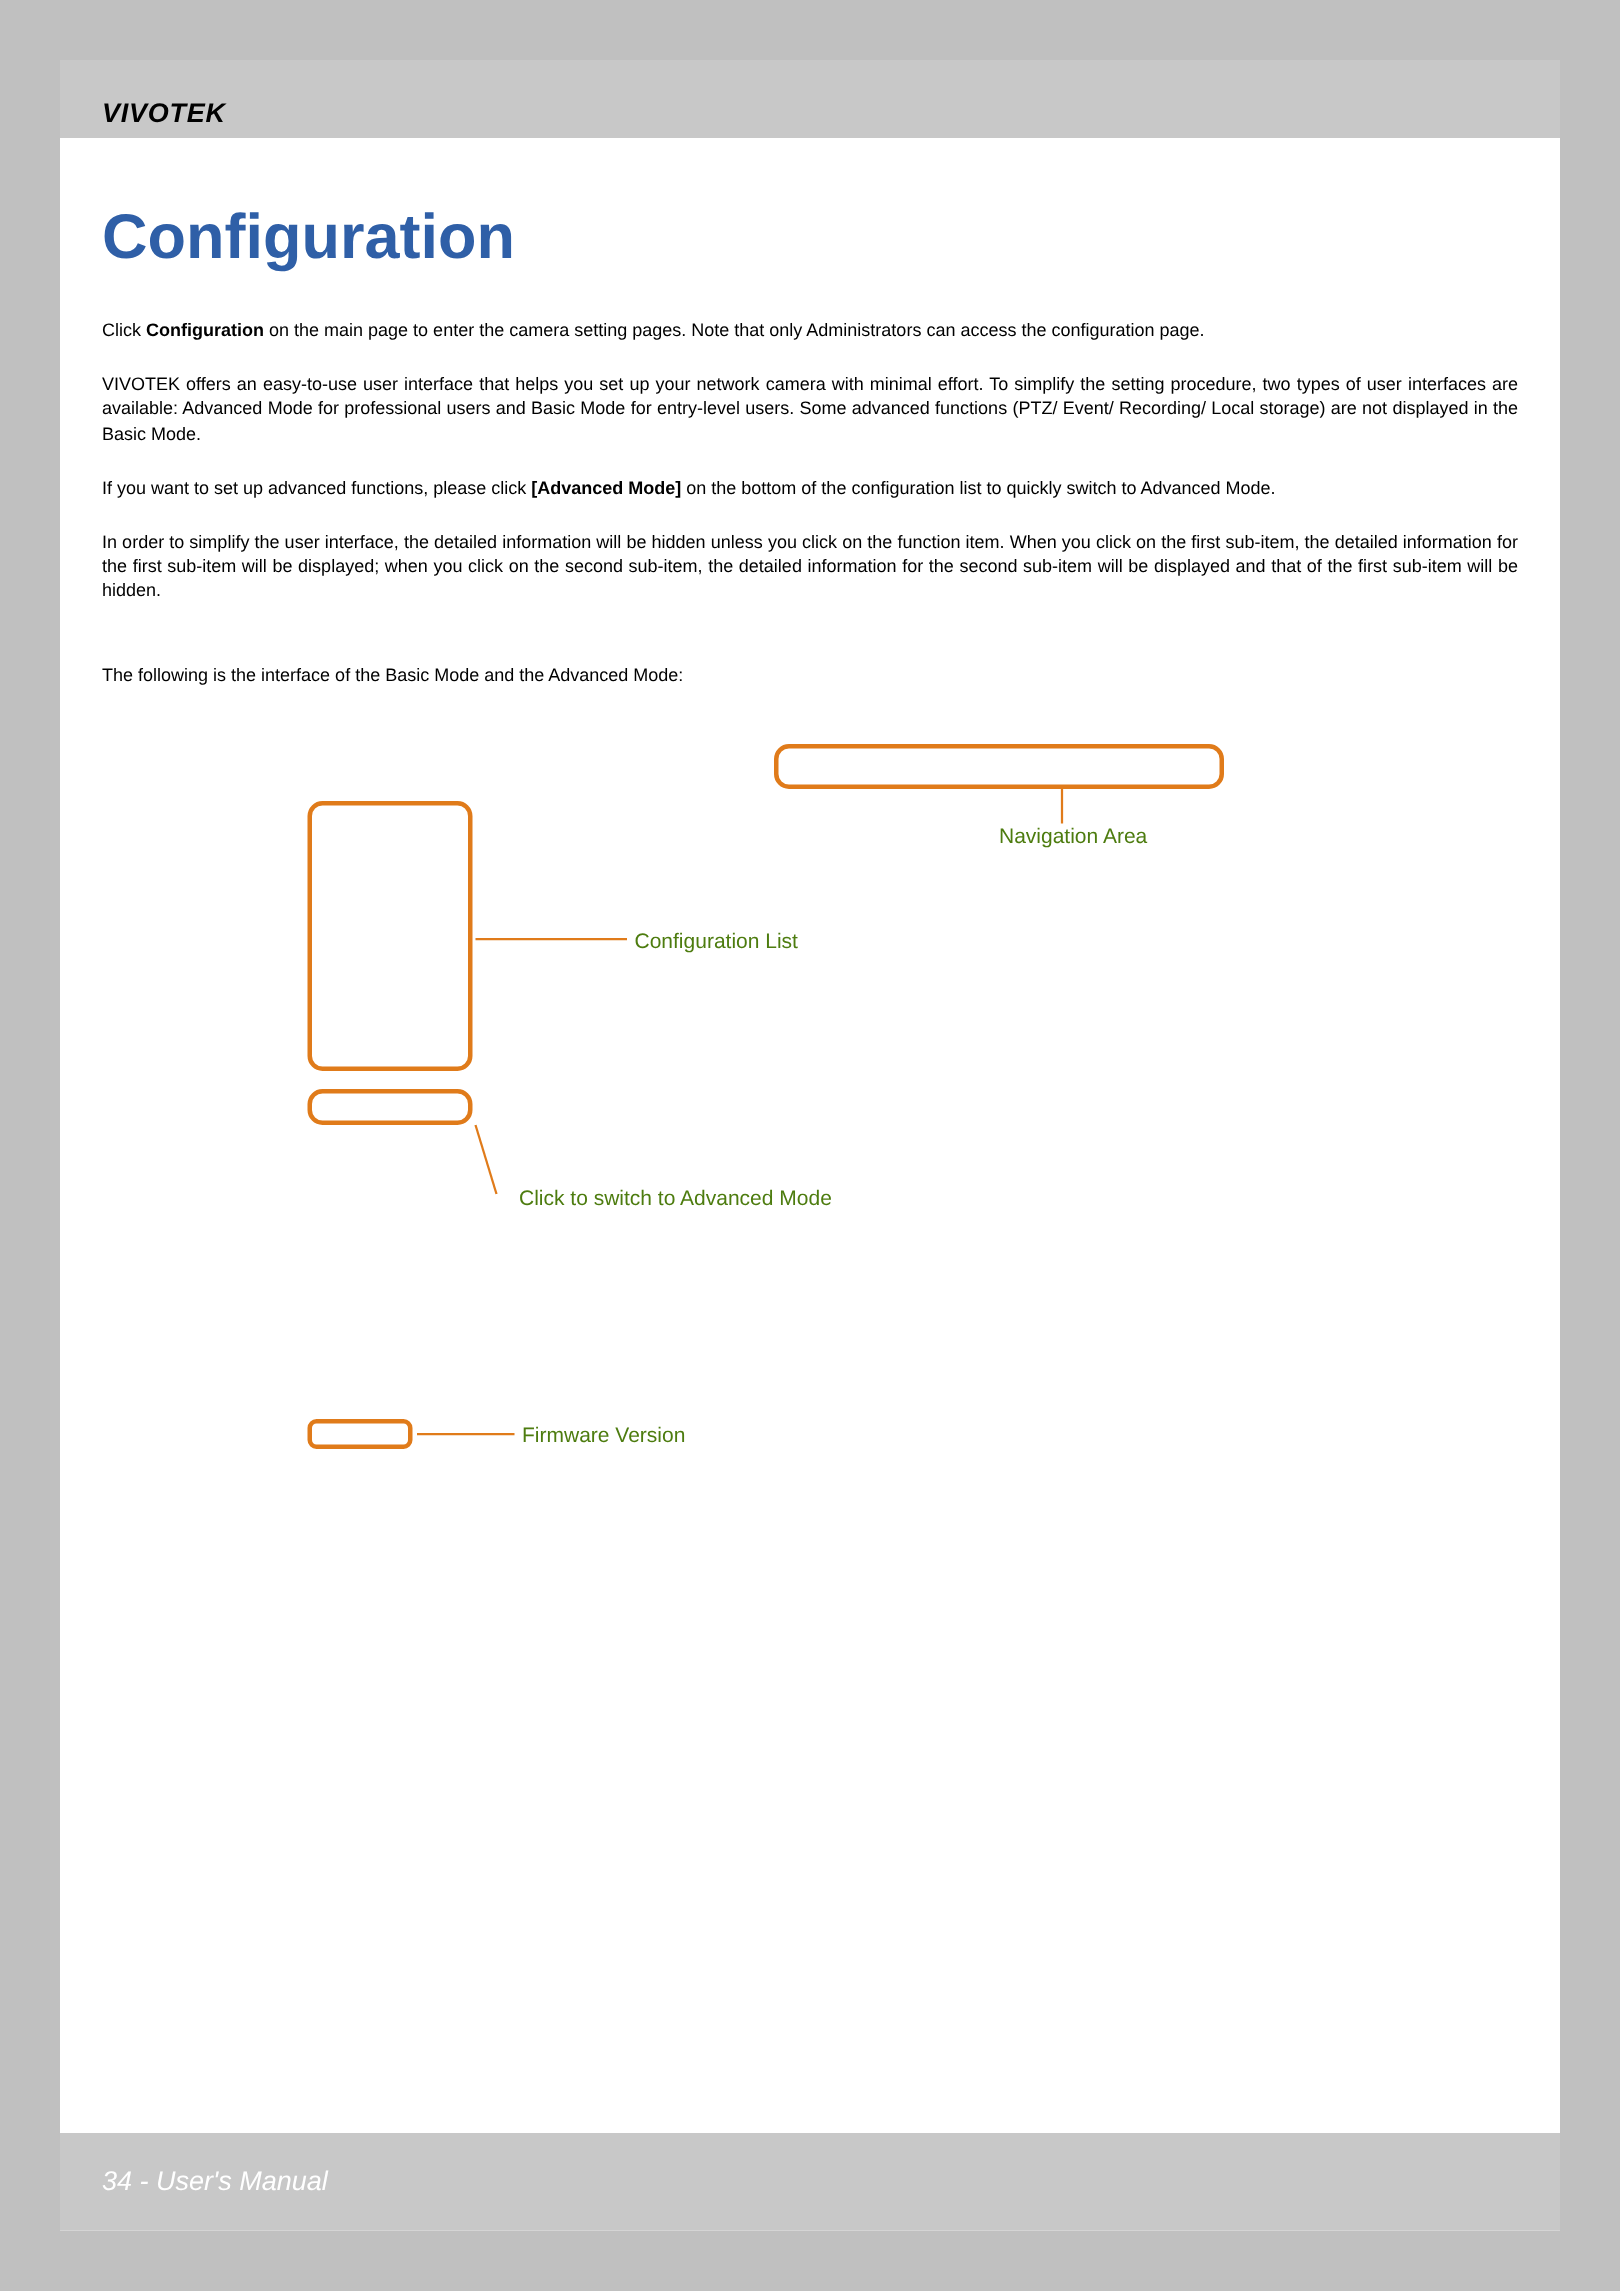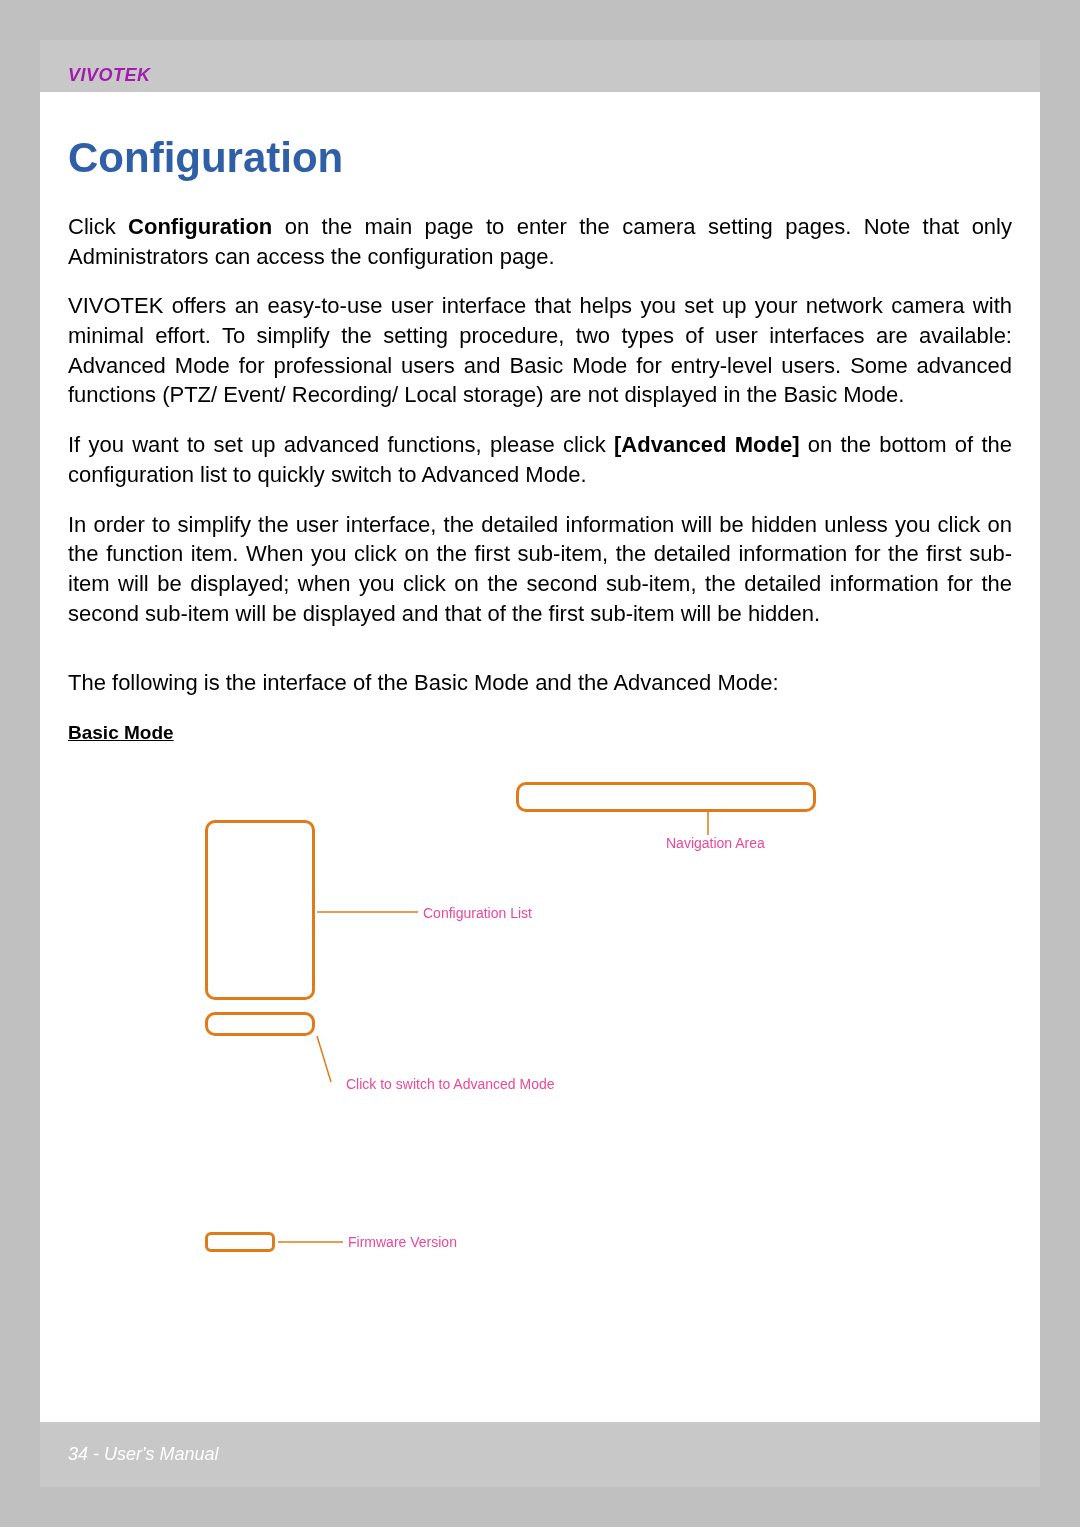--- a/index.html
+++ b/index.html
@@ -23,38 +23,38 @@
       background: #ffffff;
     }
     .header-band {
       height: 52px;
       background: #c8c8c8;
       display: flex;
       align-items: flex-end;
       padding: 0 28px 6px 28px;
     }
     .brand {
-      color: #a21caf;
+      color: #000000;
       font-style: italic;
       font-weight: bold;
       font-size: 18px;
       letter-spacing: 0.5px;
     }
     .content {
       padding: 42px 28px 0 28px;
     }
     .title {
       color: #2f5fa7;
       font-size: 42px;
       font-weight: bold;
       margin-bottom: 30px;
     }
     .body-text {
       color: #000000;
-      font-size: 22px;
+      font-size: 12px;
       line-height: 1.35;
       text-align: justify;
       margin-bottom: 20px;
     }
     .body-text .bold {
       font-weight: bold;
     }
     .body-text .advanced-link {
       font-weight: bold;
       color: #000000;
@@ -97,21 +97,21 @@
     }
     .fw-box {
       left: 137px;
       top: 468px;
       width: 70px;
       height: 20px;
       border-radius: 6px;
     }
     .label {
       position: absolute;
-      color: #ec4899;
+      color: #4d7c0f;
       font-size: 14px;
       white-space: nowrap;
     }
     .lbl-nav {
       left: 598px;
       top: 71px;
     }
     .lbl-config {
       left: 355px;
       top: 141px;
@@ -172,21 +172,20 @@
     <p class="body-text">VIVOTEK offers an easy-to-use user interface that helps you set up your network camera with minimal effort. To simplify the setting procedure, two types of user interfaces are available: Advanced Mode for professional users and Basic Mode for entry-level users. Some advanced functions (PTZ/ Event/ Recording/ Local storage) are not displayed in the Basic Mode.</p>
 
     <p class="body-text">
       <span>If you want to set up advanced functions, please click </span><span class="advanced-link">[Advanced Mode]</span><span> on the bottom of the configuration list to quickly switch to Advanced Mode.</span>
     </p>
 
     <p class="body-text">In order to simplify the user interface, the detailed information will be hidden unless you click on the function item. When you click on the first sub-item, the detailed information for the first sub-item will be displayed; when you click on the second sub-item, the detailed information for the second sub-item will be displayed and that of the first sub-item will be hidden.</p>
 
     <p class="body-text" style="margin-top:40px;">The following is the interface of the Basic Mode and the Advanced Mode:</p>
 
-    <div class="section-heading">Basic Mode</div>
 
     <div class="diagram">
       <div class="box nav-box"></div>
       <div class="box config-box"></div>
       <div class="box switch-box"></div>
       <div class="box fw-box"></div>
 
       <span class="label lbl-nav">Navigation Area</span>
       <span class="label lbl-config">Configuration List</span>
       <span class="label lbl-switch">Click to switch to Advanced Mode</span>

